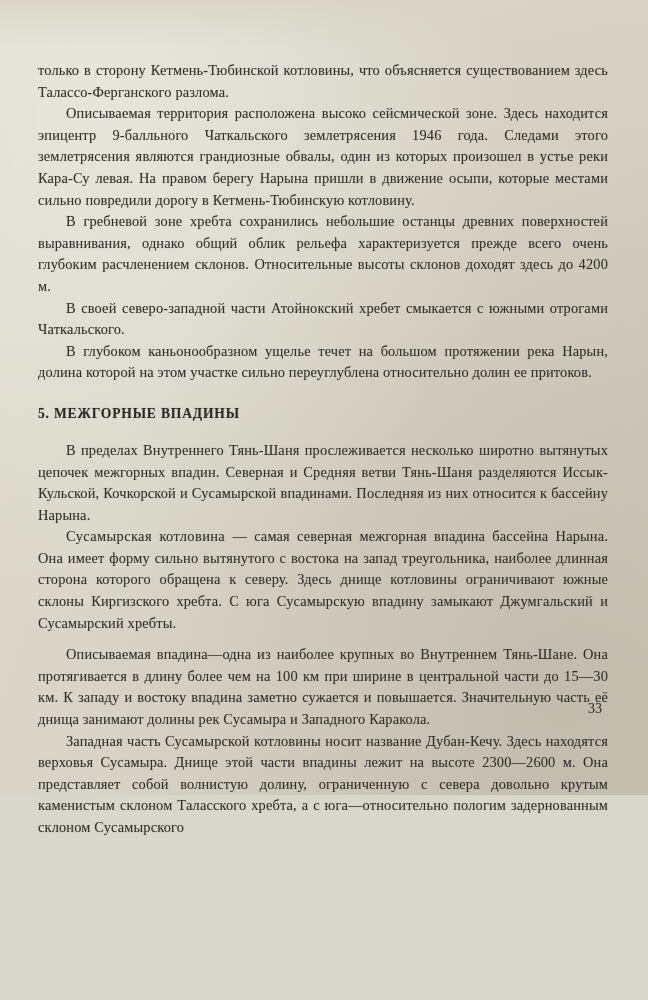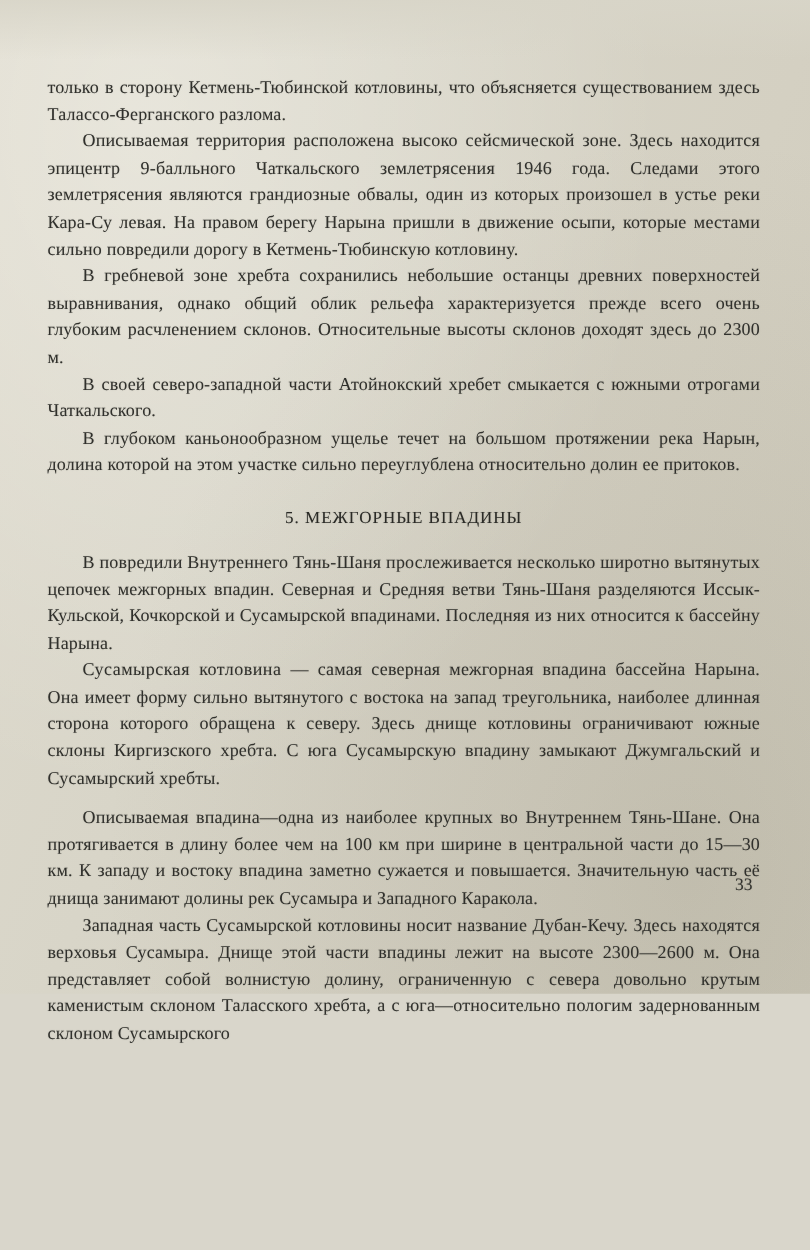--- a/index.html
+++ b/index.html
@@ -43,23 +43,23 @@
     text-justify: inter-word;
     letter-spacing: 0.15px;
     color: #30302c;
     text-shadow: 0 0 1px rgba(90,88,80,0.30);
   }
   p.indent {
     text-indent: 28px;
   }
   .section-heading {
     margin: 22px 0 18px 0;
-    text-align: center;
+    text-align: left;
     font-size: 13.6px;
-    font-weight: normal;
+    font-weight: bold;
     letter-spacing: 0.8px;
     color: #2a2a26;
     text-shadow: 0 0 1px rgba(90,88,80,0.35);
   }
   .gap {
     height: 10px;
   }
   .bold-lead {
     font-weight: normal;
     letter-spacing: 0.4px;
@@ -84,27 +84,27 @@
 </style>
 </head>
 <body>
 
 <div class="page">
   <div class="fade-top"></div>
   <div class="content">
 
     <p>только в сторону Кетмень-Тюбинской котловины, что объясняется существованием здесь Талассо-Ферганского разлома.</p>
     <p class="indent">Описываемая территория расположена высоко сейсмической зоне. Здесь находится эпицентр 9-балльного Чаткальского землетрясения 1946 года. Следами этого землетрясения являются грандиозные обвалы, один из которых произошел в устье реки Кара-Су левая. На правом берегу Нарына пришли в движение осыпи, которые местами сильно повредили дорогу в Кетмень-Тюбинскую котловину.</p>
-    <p class="indent">В гребневой зоне хребта сохранились небольшие останцы древних поверхностей выравнивания, однако общий облик рельефа характеризуется прежде всего очень глубоким расчленением склонов. Относительные высоты склонов доходят здесь до 2300 м.</p>
+    <p class="indent">В гребневой зоне хребта сохранились небольшие останцы древних поверхностей выравнивания, однако общий облик рельефа характеризуется прежде всего очень глубоким расчленением склонов. Относительные высоты склонов доходят здесь до 4200 м.</p>
     <p class="indent">В своей северо-западной части Атойнокский хребет смыкается с южными отрогами Чаткальского.</p>
     <p class="indent">В глубоком каньонообразном ущелье течет на большом протяжении река Нарын, долина которой на этом участке сильно переуглублена относительно долин ее притоков.</p>
 
     <div class="section-heading">5. МЕЖГОРНЫЕ ВПАДИНЫ</div>
 
-    <p class="indent">В повредили Внутреннего Тянь-Шаня прослеживается несколько широтно вытянутых цепочек межгорных впадин. Северная и Средняя ветви Тянь-Шаня разделяются Иссык-Кульской, Кочкорской и Сусамырской впадинами. Последняя из них относится к бассейну Нарына.</p>
+    <p class="indent">В пределах Внутреннего Тянь-Шаня прослеживается несколько широтно вытянутых цепочек межгорных впадин. Северная и Средняя ветви Тянь-Шаня разделяются Иссык-Кульской, Кочкорской и Сусамырской впадинами. Последняя из них относится к бассейну Нарына.</p>
 
     <p class="indent"><span class="bold-lead">Сусамырская котловина</span><span> — самая северная межгорная впадина бассейна Нарына. Она имеет форму сильно вытянутого с востока на запад треугольника, наиболее длинная сторона которого обращена к северу. Здесь днище котловины ограничивают южные склоны Киргизского хребта. С юга Сусамырскую впадину замыкают Джумгальский и Сусамырский хребты.</span></p>
 
     <div class="gap"></div>
 
     <p class="indent">Описываемая впадина—одна из наиболее крупных во Внутреннем Тянь-Шане. Она протягивается в длину более чем на 100 км при ширине в центральной части до 15—30 км. К западу и востоку впадина заметно сужается и повышается. Значительную часть её днища занимают долины рек Сусамыра и Западного Каракола.</p>
     <p class="indent">Западная часть Сусамырской котловины носит название Дубан-Кечу. Здесь находятся верховья Сусамыра. Днище этой части впадины лежит на высоте 2300—2600 м. Она представляет собой волнистую долину, ограниченную с севера довольно крутым каменистым склоном Таласского хребта, а с юга—относительно пологим задернованным склоном Сусамырского</p>
 
   </div>
   <div class="page-number">33</div>

